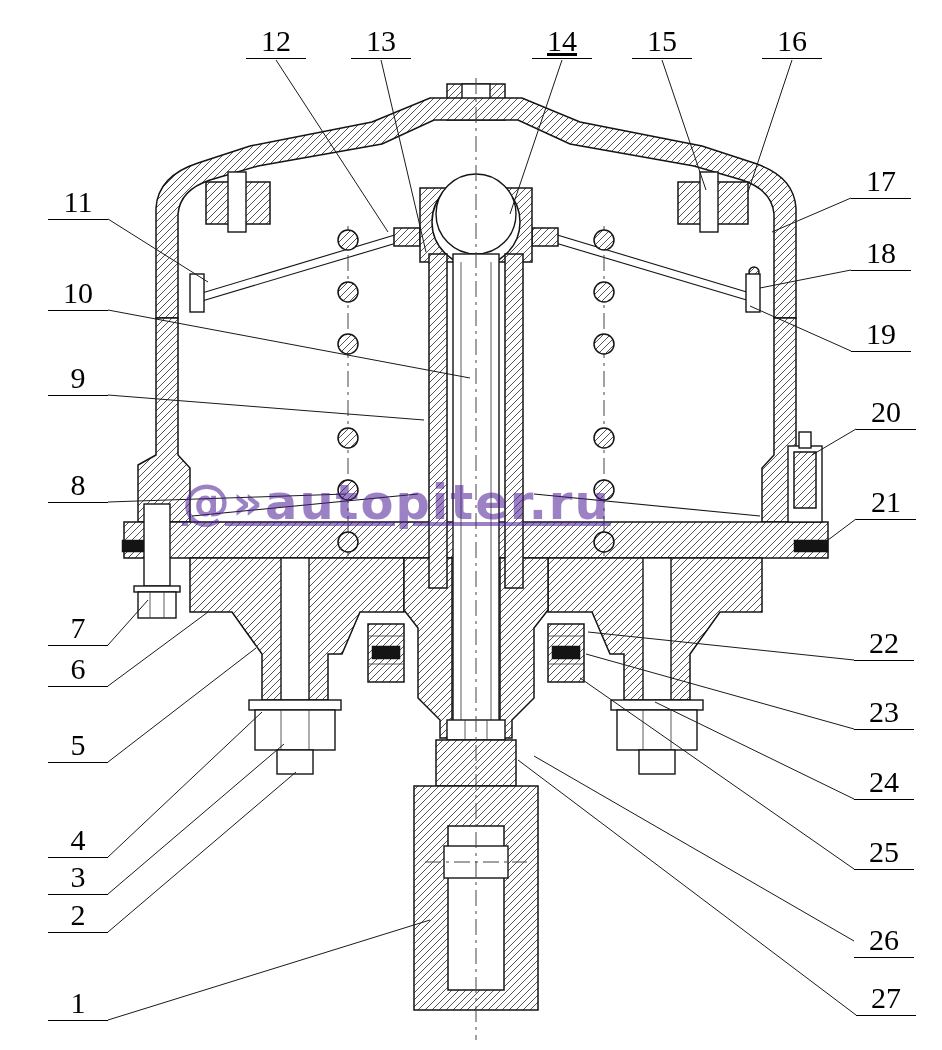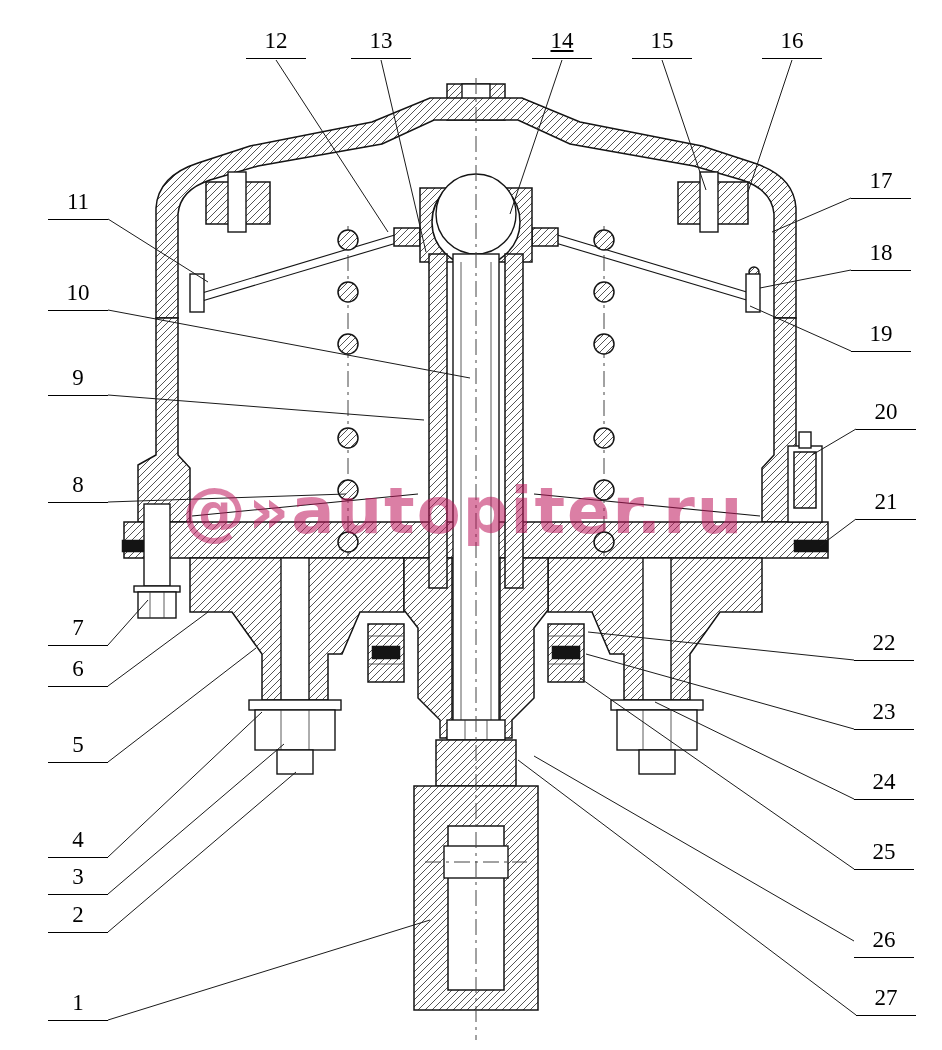--- a/index.html
+++ b/index.html
@@ -8,25 +8,25 @@
   .drawing-svg{position:absolute;left:0;top:0;}
   
   .o{fill:url(#h1);stroke:#141414;stroke-width:1.5;}          
   .w{fill:#ffffff;stroke:#141414;stroke-width:1.4;}           
   .k{fill:#141414;stroke:#141414;stroke-width:0.5;}           
   .ln{stroke:#141414;stroke-width:1.1;fill:none;}
   .thin{stroke:#333;stroke-width:0.8;fill:none;}
   .cl{stroke:#444;stroke-width:1;fill:none;stroke-dasharray:16 5 3 5;}
   .leader{stroke:#1a1a1a;stroke-width:1;}
   .part-label{position:absolute;width:60px;height:30px;line-height:26px;text-align:center;
-              font-size:23px;color:#000;border-bottom:1.6px solid #000;
+              font-size:30px;color:#000;border-bottom:1.6px solid #000;
               font-family:"Liberation Serif",serif;user-select:none;}
-  .watermark{position:absolute;left:182px;top:474px;font-size:64px;font-weight:bold;
-             letter-spacing:2px;color:#be185d;opacity:0.55;
-             font-family:"DejaVu Sans",sans-serif;pointer-events:none;}
+  .watermark{position:absolute;left:182px;top:474px;font-size:48px;font-weight:bold;
+             letter-spacing:2px;color:#4c1d95;opacity:0.55;
+             font-family:"DejaVu Sans",sans-serif;pointer-events:none;text-decoration:underline;}
 </style>
 </head>
 <body>
 
 <div class="stage">
 
   <svg class="drawing-svg" width="942" height="1050" viewBox="0 0 942 1050">
     <defs>
       <pattern id="h1" width="7" height="7" patternUnits="userSpaceOnUse">
         <rect width="7" height="7" fill="#ffffff"></rect>

